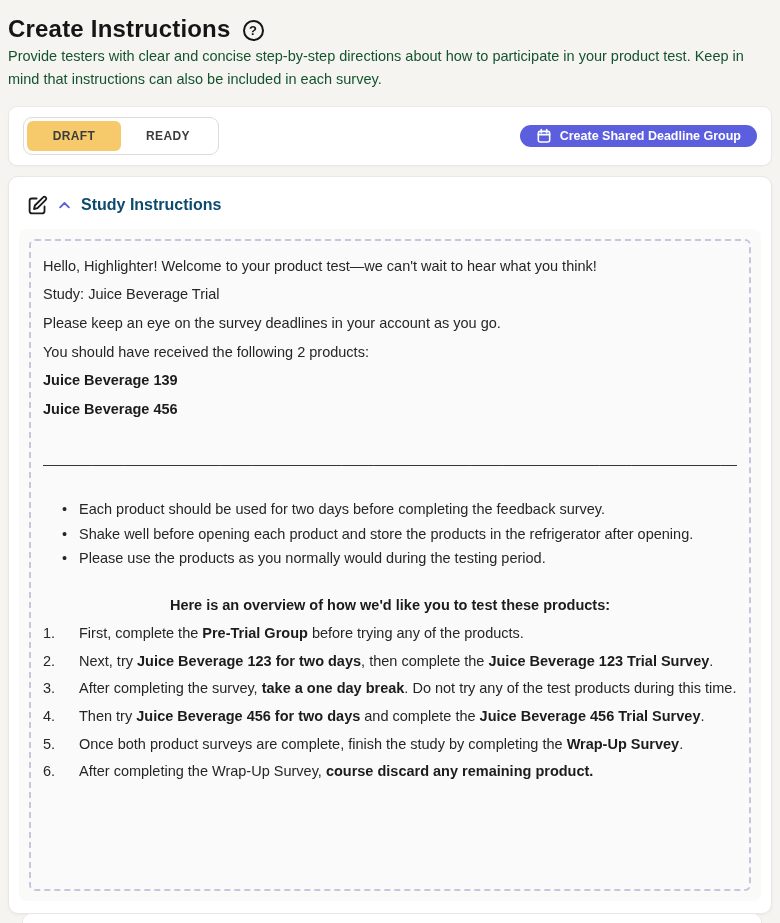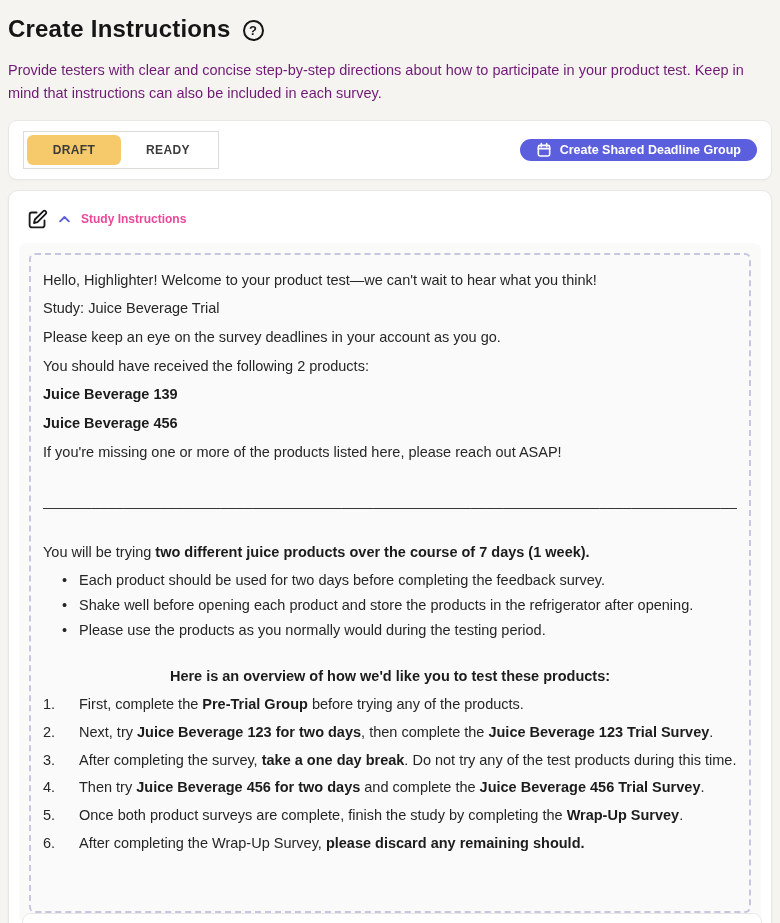--- a/index.html
+++ b/index.html
@@ -15,31 +15,31 @@
 
   
   .page-header { display: flex; align-items: center; gap: 12px; margin-top: 2px; }
   .page-title { font-size: 24px; font-weight: 800; color: #151515; letter-spacing: 0.2px; }
   .help-icon {
     width: 21px; height: 21px; border: 2px solid #151515; border-radius: 50%;
     display: inline-flex; align-items: center; justify-content: center;
     font-size: 13px; font-weight: 700; color: #151515; cursor: pointer; margin-top: 2px;
   }
   .page-subtitle {
-    margin-top: 16px; font-size: 14.5px; line-height: 1.58; color: #701a75; max-width: 768px;
+    margin-top: 2px; font-size: 14.5px; line-height: 1.58; color: #14532d; max-width: 768px;
   }
 
   
   .toolbar-card {
     margin-top: 15px; background: #ffffff; border: 1px solid #e9e8e5; border-radius: 9px;
     padding: 10px 14px; display: flex; align-items: center; justify-content: space-between;
     box-shadow: 0 1px 2px rgba(0,0,0,0.03);
   }
   .segmented {
-    display: flex; border: 1px solid #dddcd9; border-radius: 0; padding: 3px; background: #fff;
+    display: flex; border: 1px solid #dddcd9; border-radius: 9px; padding: 3px; background: #fff;
   }
   .seg-btn {
     width: 94px; height: 30px; display: flex; align-items: center; justify-content: center;
     font-size: 12px; font-weight: 700; letter-spacing: 0.4px; color: #3c3c3c;
     border-radius: 6px; cursor: pointer; background: transparent; border: none;
     font-family: "Liberation Sans", sans-serif;
   }
   .seg-btn.active { background: var(--amber, #f6c96a); }
   .pill-btn {
     display: flex; align-items: center; gap: 8px; height: 22px; padding: 0 16px;
@@ -48,21 +48,21 @@
   }
   .pill-btn svg { display: block; }
 
   
   .main-card {
     margin-top: 10px; background: #ffffff; border: 1px solid #e9e8e5; border-radius: 10px;
     padding: 16px 10px 12px; box-shadow: 0 1px 3px rgba(0,0,0,0.05);
   }
   .section-header { display: flex; align-items: center; gap: 9px; padding: 2px 8px 13px; }
   .edit-icon, .chevron-icon { display: inline-flex; cursor: pointer; }
-  .section-title { font-size: 12px; font-weight: 700; color: #ec4899; }
+  .section-title { font-size: 16px; font-weight: 700; color: #0c4a6e; }
 
   .inner-panel { background: #fafaf8; border-radius: 8px; padding: 10px; }
   .dashed-box {
     border: 2px dashed #c6c6df; border-radius: 6px; padding: 16px 12px 50px;
     min-height: 652px; background: #fafafb;
   }
 
   
   .para { font-size: 14.5px; line-height: 1.32; margin-bottom: 9.5px; color: #262626; }
   .para b, .li b { font-weight: 700; color: #1c1c1c; }
@@ -131,23 +131,21 @@
 
     <div class="inner-panel">
       <div class="dashed-box">
         <div>
             <div class="para"><span>Hello, Highlighter! Welcome to your product test—we can't wait to hear what you think!</span></div>
             <div class="para"><span>Study: Juice Beverage Trial</span></div>
             <div class="para"><span>Please keep an eye on the survey deadlines in your account as you go.</span></div>
             <div class="para"><span>You should have received the following 2 products:</span></div>
             <div class="para"><b>Juice Beverage 139</b></div>
             <div class="para"><b>Juice Beverage 456</b></div>
-            <div class="para"><span>If you're missing one or more of the products listed here, please reach out ASAP!</span></div>
             <div class="para divider"><span>____________________________________________________________________________________________________</span></div>
-            <div class="para"><span>You will be trying </span><b>two different juice products over the course of 7 days (1 week).</b></div>
             <div class="li ul">
               <span class="marker">•</span>
               <span class="li-text"><span>Each product should be used for two days before completing the feedback survey.</span></span>
             </div>
             <div class="li ul">
               <span class="marker">•</span>
               <span class="li-text"><span>Shake well before opening each product and store the products in the refrigerator after opening.</span></span>
             </div>
             <div class="li ul">
               <span class="marker">•</span>
@@ -169,21 +167,21 @@
             <div class="li ol">
               <span class="marker">4.</span>
               <span class="li-text"><span>Then try </span><b>Juice Beverage 456 for two days</b><span> and complete the </span><b>Juice Beverage 456 Trial Survey</b><span>.</span></span>
             </div>
             <div class="li ol">
               <span class="marker">5.</span>
               <span class="li-text"><span>Once both product surveys are complete, finish the study by completing the </span><b>Wrap-Up Survey</b><span>.</span></span>
             </div>
             <div class="li ol">
               <span class="marker">6.</span>
-              <span class="li-text"><span>After completing the Wrap-Up Survey, </span><b>please discard any remaining should.</b></span>
+              <span class="li-text"><span>After completing the Wrap-Up Survey, </span><b>course discard any remaining product.</b></span>
             </div>
           </div>
       </div>
     </div>
   </div>
 
   <div class="next-card-peek"></div>
 </div>
 
 </body></html>

